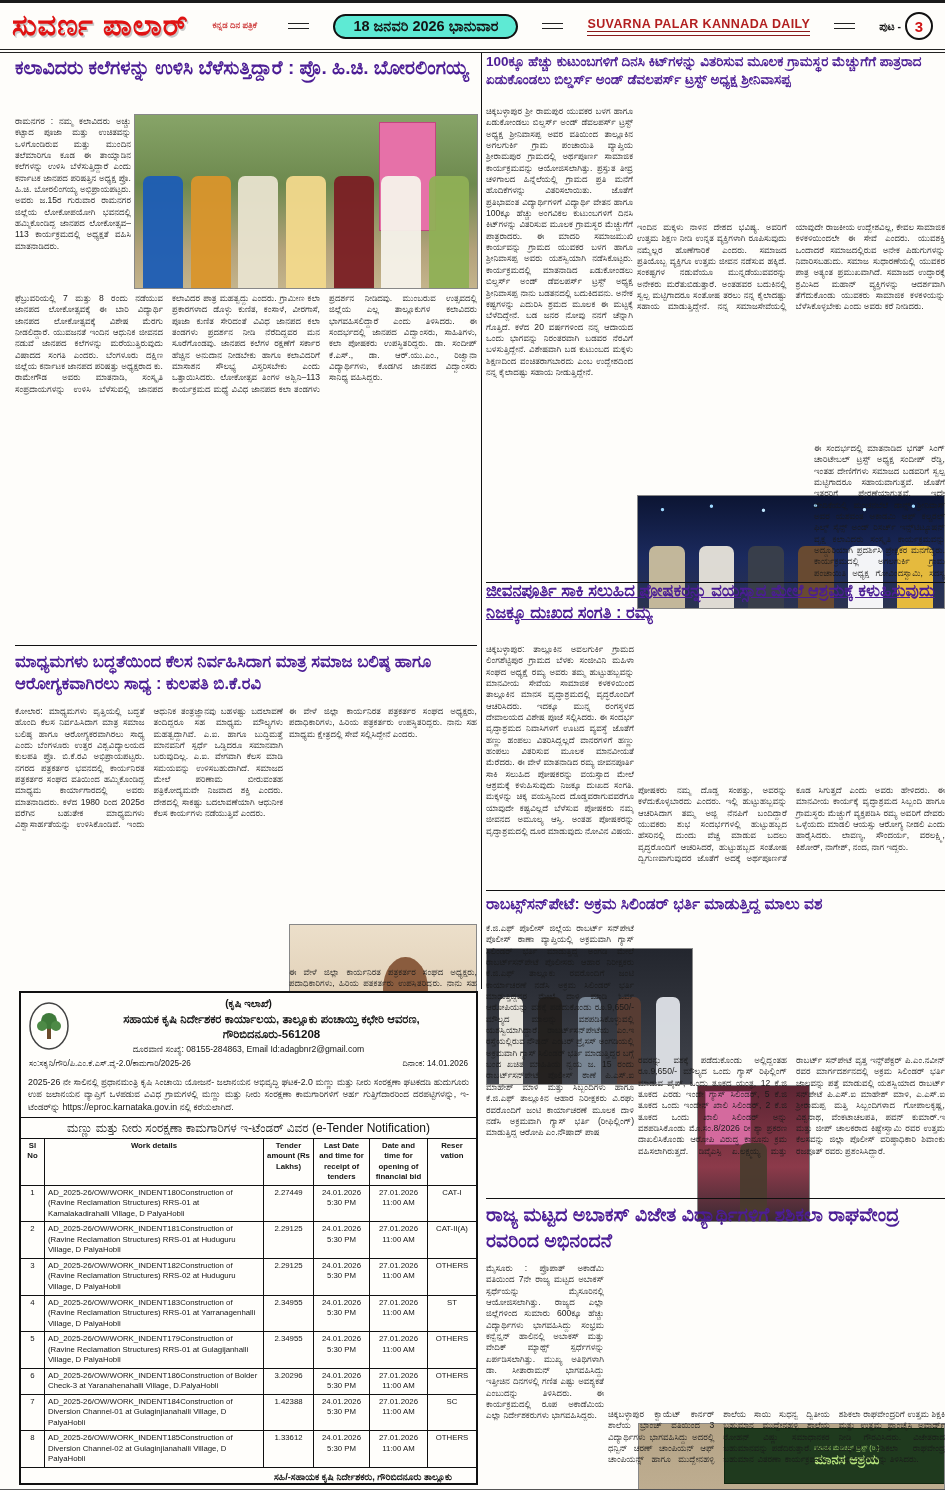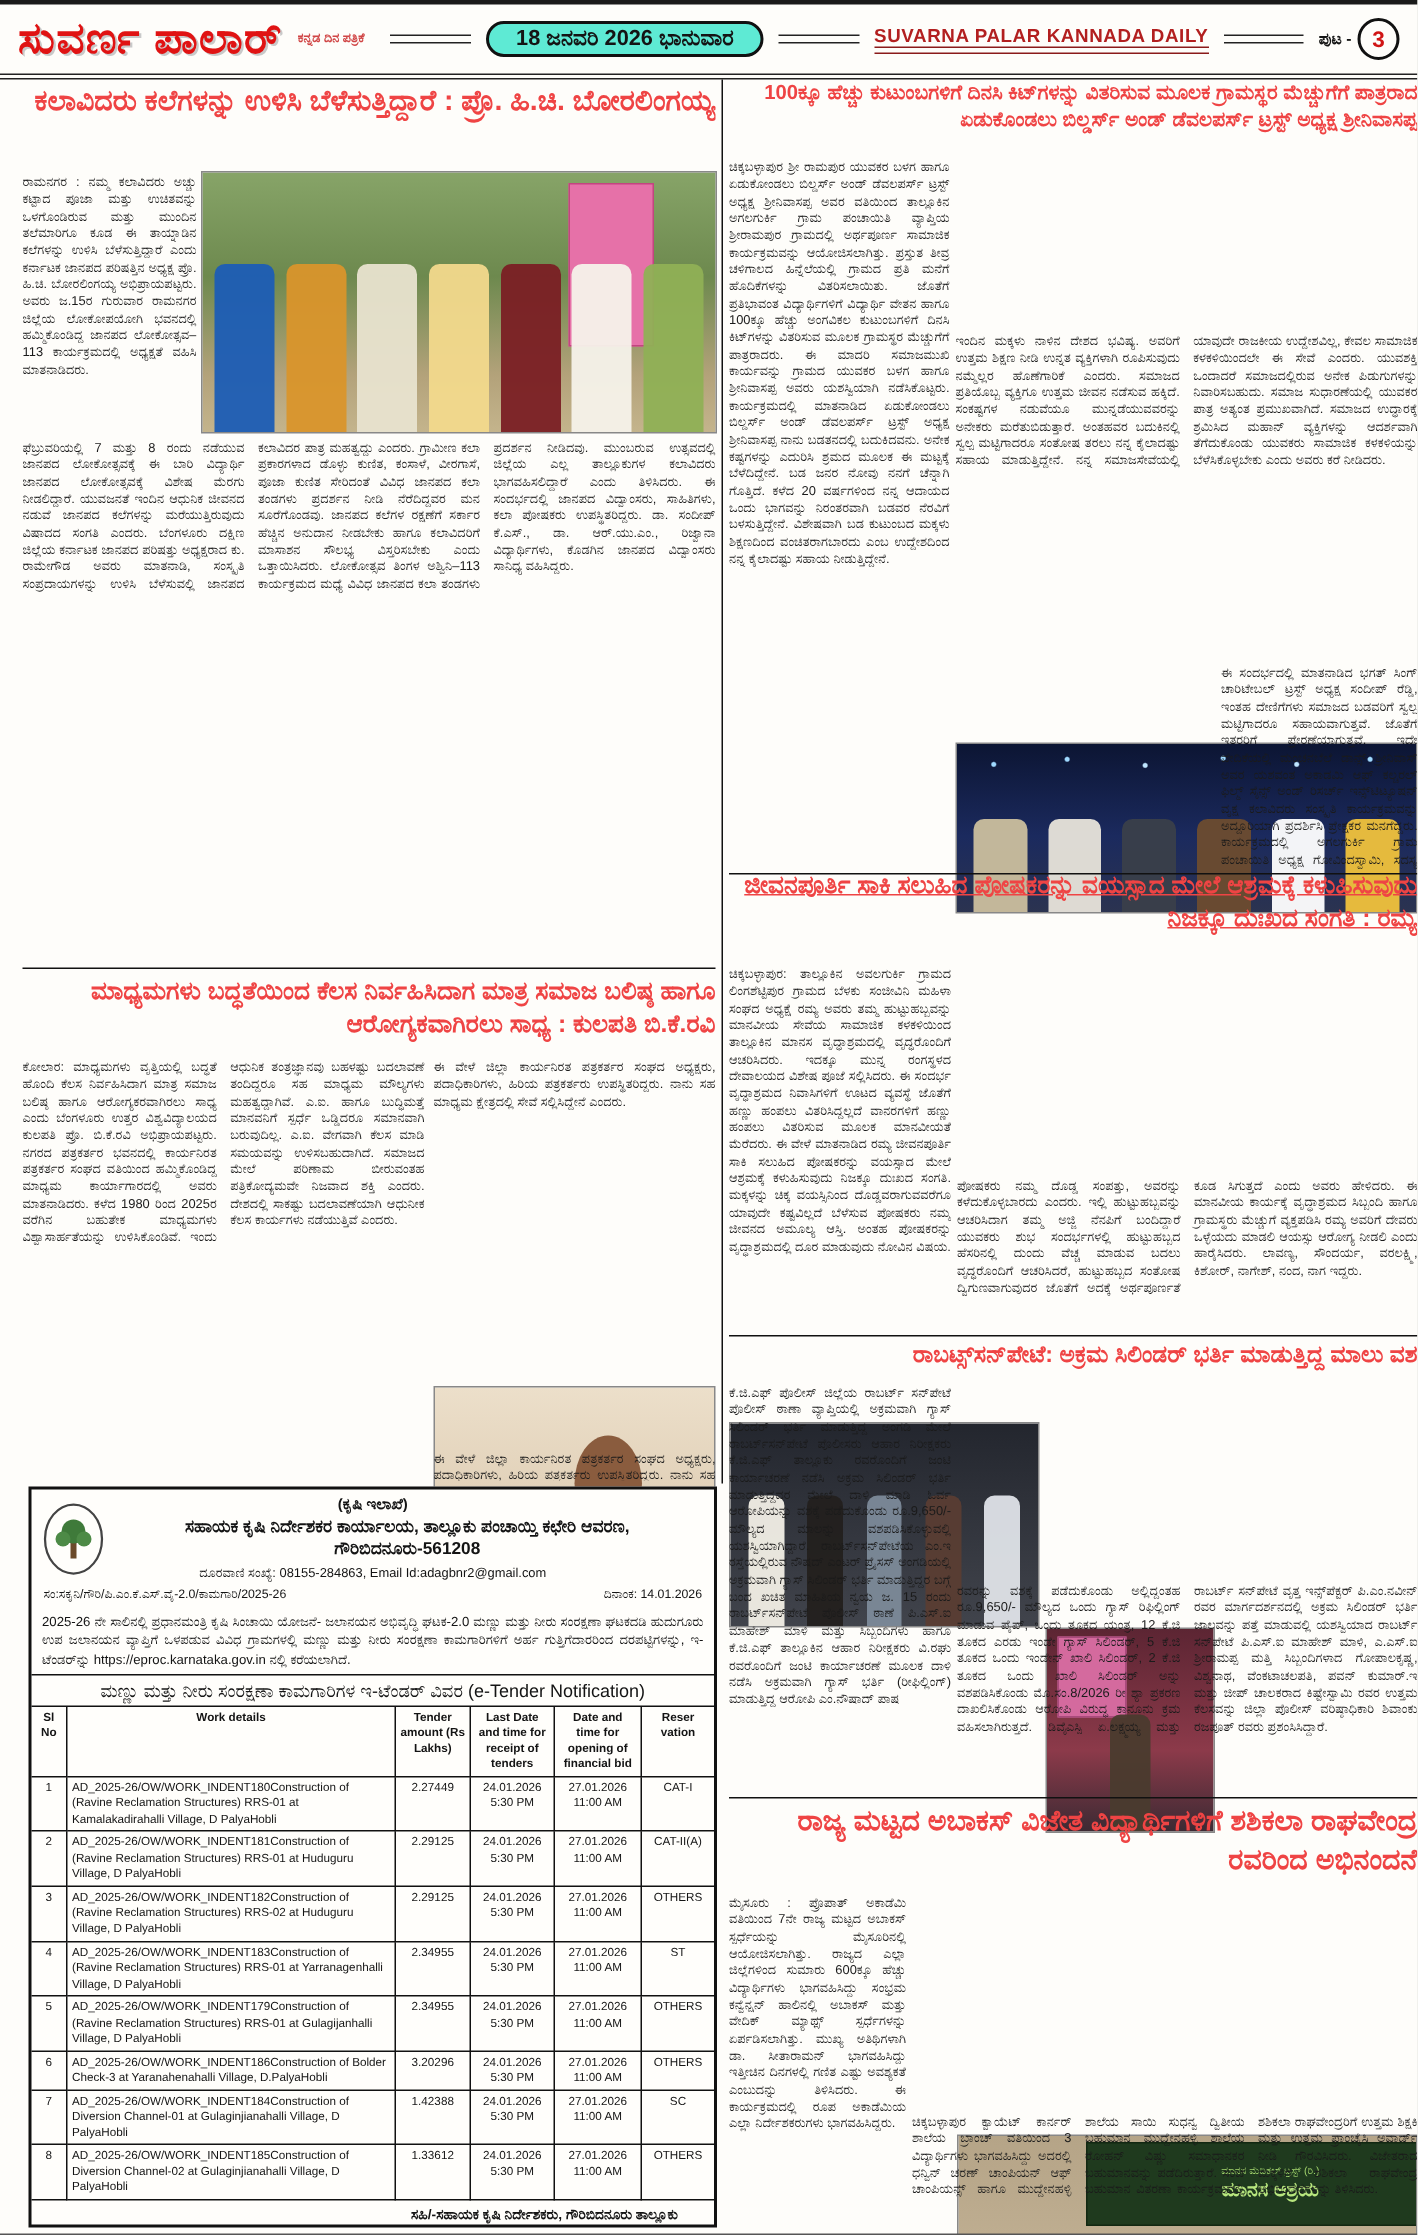--- a/index.html
+++ b/index.html
@@ -1,39 +1,39 @@
 <!DOCTYPE html>
 <html><head>
 <meta charset="utf-8">
 <style>
   html,body{margin:0;padding:0;background:#e8e8e4;}
   .page{position:relative;width:945px;height:1490px;margin:0 auto;background:#fefdfa;
         font-family:"Liberation Sans","DejaVu Sans",sans-serif;color:#141414;overflow:hidden;
         border-top:3px solid #1a1a1a;}
   
   .hdr{position:absolute;left:0;top:0;width:945px;height:46px;display:flex;align-items:center;
-       padding:0 12px;box-sizing:border-box;gap:10px;}
+       padding:0 12px;box-sizing:border-box;gap:24px;}
   .mast-title{color:#e01313;font-weight:bold;font-size:29px;letter-spacing:1px;
               text-shadow:1.5px 1.5px 0 #c9c9c9;white-space:nowrap;}
   .mast-tag{color:#d04545;font-size:8.5px;width:52px;line-height:1.15;font-weight:bold;}
   .dbl{flex:1;height:4px;border-top:1px solid #222;border-bottom:1px solid #222;min-width:18px;}
   .datepill{border:2px solid #111;border-radius:16px;padding:2px 18px;font-weight:bold;
             font-size:14.5px;white-space:nowrap;background:#5eead4;}
   .engwrap{display:flex;flex-direction:column;align-items:flex-start;}
   .engname{color:#b21f1f;font-weight:bold;font-size:12.5px;letter-spacing:.4px;white-space:nowrap;}
   .engline{width:100%;height:3px;border-top:1px solid #8a1a1a;border-bottom:1px solid #8a1a1a;}
   .pagewrap{display:flex;align-items:center;gap:4px;white-space:nowrap;}
   .pagelabel{font-size:10.5px;font-weight:bold;}
   .pagecircle{width:24px;height:24px;border:2.5px solid #111;border-radius:50%;display:flex;
               align-items:center;justify-content:center;color:#d01414;font-weight:bold;font-size:15px;}
   .hdr-rule{position:absolute;left:0;top:46px;width:945px;height:4px;
             border-top:1px solid #222;border-bottom:1px solid #222;box-sizing:border-box;}
   
   .abs{position:absolute;box-sizing:border-box;}
-  .headline{font-weight:bold;text-align:right;line-height:1.35;color:#ef4444;overflow:hidden;}
+  .headline{font-weight:bold;text-align:left;line-height:1.35;color:#4c1d95;overflow:hidden;}
   .body-txt{font-size:8.6px;line-height:1.32;text-align:justify;overflow:hidden;color:#1b1b1b;
             word-break:break-word;}
   .cols2{column-count:2;column-gap:9px;}
   .cols3{column-count:3;column-gap:9px;}
   .hr{border-top:1.5px solid #111;height:0;}
   .vline{border-left:1.5px solid #111;width:0;}
   
   .photo{overflow:hidden;position:relative;border:1px solid #888;}
   .ppl{position:absolute;left:0;right:0;bottom:0;display:flex;align-items:flex-end;
        justify-content:space-around;height:72%;padding:0 4px;}

